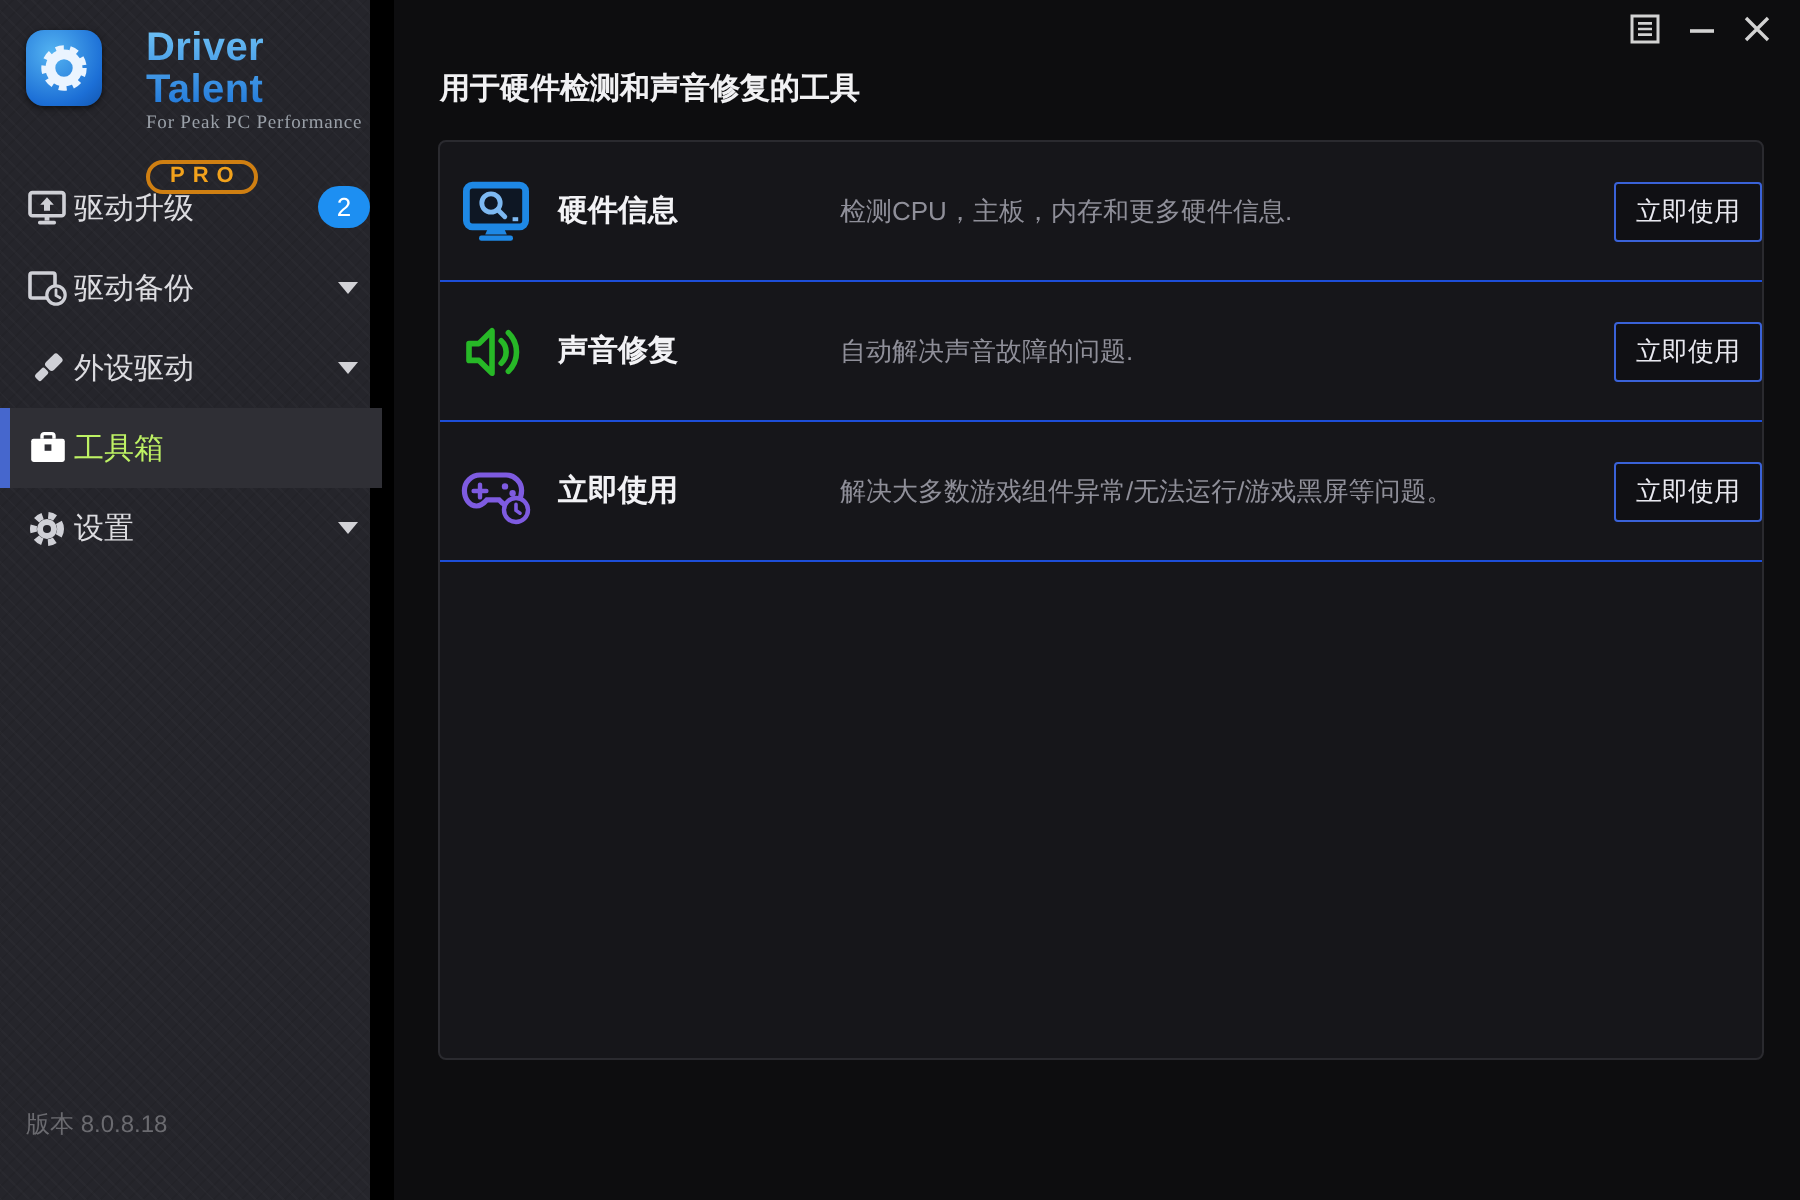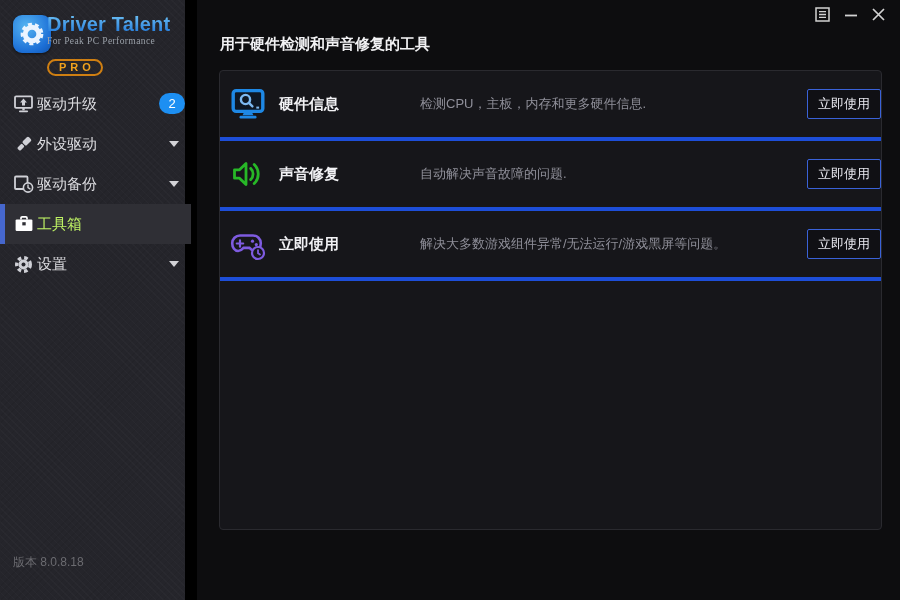--- a/index.html
+++ b/index.html
@@ -17,21 +17,21 @@
       repeating-linear-gradient(-45deg, rgba(0,0,0,0.06) 0 1px, transparent 1px 5px);
     border-right:12px solid #000;
   }
   .logo{ position:absolute; left:13px; top:14px; width:180px; height:56px; }
   .logo-badge{
     position:absolute; left:0; top:1px; width:38px; height:38px; border-radius:9px;
     background:radial-gradient(circle at 35% 30%, #54b4f2, #1c6fd6 70%, #1256b0);
     display:flex; align-items:center; justify-content:center;
     box-shadow:0 1px 3px rgba(0,0,0,.6);
   }
-  .logo-text{ position:absolute; left:34px; top:0; }
+  .logo-text{ position:absolute; left:60px; top:0; }
   .logo-title{
     font-size:20px; font-weight:bold; line-height:21px; letter-spacing:.2px;
     color:#2f9be9;
     background:linear-gradient(#6fc2f5, #1c74d8);
     -webkit-background-clip:text; background-clip:text; -webkit-text-fill-color:transparent;
   }
   .logo-subtitle{ font-size:9.5px; color:#9aa0a8; letter-spacing:.4px; margin-top:1px;font-family:Liberation Serif, serif; }
   .pro-badge{
     display:inline-block; margin-top:13px;
     border:2px solid #cf7f12; border-radius:9px; color:#f2a21c;
@@ -60,21 +60,21 @@
   .version{ position:absolute; left:13px; bottom:29px; font-size:12px; color:#6b6b70;text-align:right; }
   
   .main{ position:absolute; left:209px; top:0; width:691px; height:600px; background:#0d0d0f; }
   .win-controls{ position:absolute; top:7px; right:12px; display:flex; gap:9px; }
   .win-btn{ width:19px; height:19px; display:flex; align-items:center; justify-content:center; cursor:pointer; }
   .page-title{ position:absolute; left:11px; top:35px; font-size:15px; font-weight:600; color:#f1f1f3; }
   .card{
     position:absolute; left:10px; top:70px; width:663px; height:460px;
     background:#16161a; border:1px solid #2a2a2f; border-radius:4px;
   }
-  .tool-row{ height:70px; display:flex; align-items:center; border-bottom:4px solid #1d4ed8; }
+  .tool-row{ height:70px; display:flex; align-items:center; border-bottom:1px solid #1d4ed8; }
   .tool-icon{ margin-left:9px; width:38px; height:36px; display:flex; align-items:center; justify-content:center; }
   .tool-title{ margin-left:12px; width:141px; font-size:15px; font-weight:600; color:#f2f2f5; }
   .tool-desc{ flex:1; font-size:13px; color:#8f8f99; }
   .use-btn{
     width:74px; height:30px; flex:0 0 74px;
     background:#101014; border:1px solid #3a62d8; border-radius:2px;
     color:#e9e9f0; font-size:13px; font-family:inherit; cursor:pointer;
   }
 </style>
 </head>
@@ -108,40 +108,40 @@
             <rect x="8.3" y="12.9" width="2.4" height="2.4" fill="#cfd0d6"></rect>
             <rect x="5" y="15.4" width="9" height="1.8" rx=".8" fill="#cfd0d6"></rect>
           </svg>
         </span>
         <span class="mi-label">驱动升级</span>
         <span class="count-badge">2</span>
       </div>
 
       <div class="menu-item">
         <span class="mi-icon">
+          <svg width="20" height="19" viewBox="0 0 20 19">
+            <rect x="1" y="1.5" width="12.5" height="12.5" rx="1" fill="none" stroke="#cfd0d6" stroke-width="1.8"></rect>
+            <circle cx="14" cy="12.5" r="4.6" fill="#25252b" stroke="#cfd0d6" stroke-width="1.6"></circle>
+            <path d="M14 10 V12.7 L16 13.9" stroke="#cfd0d6" stroke-width="1.4" fill="none" stroke-linecap="round"></path>
+          </svg>
+        </span>
+        <span class="mi-label">驱动备份</span>
+        <span class="chevron"></span>
+      </div>
+
+      <div class="menu-item">
+        <span class="mi-icon">
           <svg width="20" height="20" viewBox="0 0 20 20">
             <g transform="rotate(45 10 10)">
               <rect x="7.2" y="1.6" width="5.6" height="8.6" rx="1.6" fill="#cfd0d6"></rect>
               <rect x="7.9" y="11.2" width="4.2" height="6.6" rx="1.2" fill="#cfd0d6"></rect>
             </g>
           </svg>
         </span>
         <span class="mi-label">外设驱动</span>
-        <span class="chevron"></span>
-      </div>
-
-      <div class="menu-item">
-        <span class="mi-icon">
-          <svg width="20" height="19" viewBox="0 0 20 19">
-            <rect x="1" y="1.5" width="12.5" height="12.5" rx="1" fill="none" stroke="#cfd0d6" stroke-width="1.8"></rect>
-            <circle cx="14" cy="12.5" r="4.6" fill="#25252b" stroke="#cfd0d6" stroke-width="1.6"></circle>
-            <path d="M14 10 V12.7 L16 13.9" stroke="#cfd0d6" stroke-width="1.4" fill="none" stroke-linecap="round"></path>
-          </svg>
-        </span>
-        <span class="mi-label">驱动备份</span>
         <span class="chevron"></span>
       </div>
 
 
       <div class="menu-item active">
         <span class="mi-icon">
           <svg width="20" height="18" viewBox="0 0 20 18">
             <path d="M7 4.4 V2.9 a1.1 1.1 0 0 1 1.1 -1.1 h3.8 a1.1 1.1 0 0 1 1.1 1.1 V4.4" stroke="#ffffff" stroke-width="1.7" fill="none"></path>
             <rect x="1.6" y="4.4" width="16.8" height="11.6" rx="1.2" fill="#ffffff"></rect>
             <rect x="8.3" y="7.2" width="3.4" height="3.2" fill="#2f2f35"></rect>

